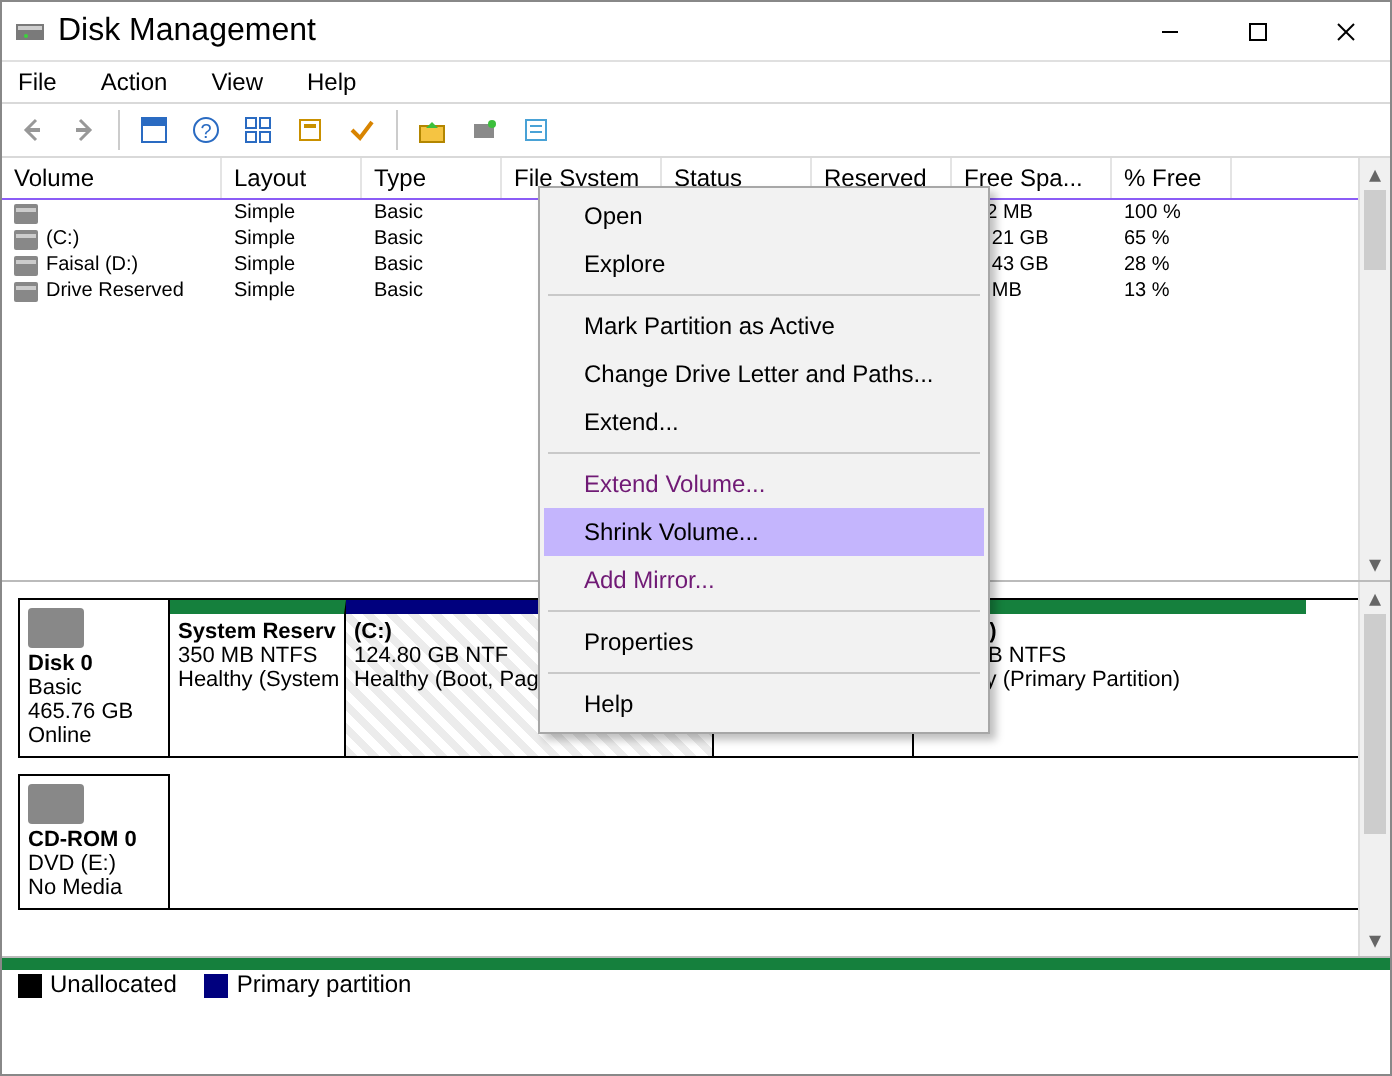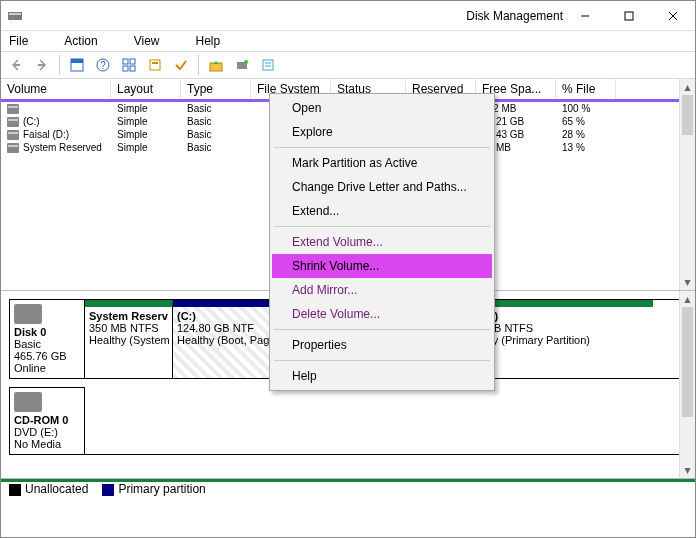--- a/index.html
+++ b/index.html
@@ -17,49 +17,49 @@
     border: 1px solid #888;
   }
   .titlebar {
     height: 30px;
     display: flex;
     align-items: center;
     padding-left: 6px;
     border-bottom: 1px solid #e0e0e0;
   }
   .titlebar .icon { width: 16px; height: 16px; margin-right: 6px; display:flex; align-items:center; justify-content:center; }
-  .titlebar .title { flex: 1; font-size: 12px; text-align: right; }
+  .titlebar .title { flex: 1; font-size: 16px; }
   .winbtns { display:flex; }
   .winbtn { width: 44px; height: 28px; display:flex; align-items:center; justify-content:center; }
   .menubar {
     height: 20px;
     display:flex;
     align-items:center;
     padding: 0 4px;
-    gap: 28px;
+    gap: 14px;
     font-size: 12px;
   }
   .menubar span { padding: 2px 4px; }
   .toolbar {
     height: 28px;
     border-top: 1px solid #d9d9d9;
     border-bottom: 1px solid #d9d9d9;
     display:flex;
     align-items:center;
     padding: 0 4px;
     gap: 4px;
     background: #fff;
   }
   .tbtn { width: 22px; height: 22px; display:flex; align-items:center; justify-content:center; }
   .tbtn.disabled { opacity: .4; }
   .tsep { width:1px; height:20px; background:#ccc; margin:0 2px; }
   
   .listhdr {
     display:flex;
-    border-bottom: 3px solid #8b5cf6;
+    border-bottom: 1px solid #8b5cf6;
     background:#fff;
     font-size: 12px;
   }
   .listhdr div {
     padding: 3px 6px;
     border-right: 1px solid #e4e4e4;
     white-space: nowrap;
     overflow: hidden;
   }
   .col-vol{width:110px;} .col-lay{width:70px;} .col-type{width:70px;}
@@ -82,35 +82,35 @@
   }
   .diskinfo .dicon{width:28px;height:20px;background:#888;border-radius:2px;margin-bottom:2px;display:flex;align-items:center;justify-content:center;}
   .partstrip { flex:1; display:flex; border:1px solid #000; border-left:none; }
   .part {
     border-right:1px solid #000; border-top:7px solid #15803d; padding:3px 4px;
     font-size:11px; overflow:hidden; white-space:nowrap; position:relative;
   }
   .part.selected { background: repeating-linear-gradient(45deg,#ececec,#ececec 4px,#fff 4px,#fff 8px); border-top-color:#00007e;}
   .part:last-child{border-right:none;}
   .legendbar{
-    height:20px; display:flex; gap:14px; padding:0 8px;
-    border-top:3px solid #15803d; font-size:12px;
+    height:20px; display:flex; align-items:center; gap:14px; padding:0 8px;
+    border-top:6px solid #15803d; font-size:12px;
   }
   .legswatch{width:12px;height:12px;display:inline-block;margin-right:4px;vertical-align:middle;}
   .leg-unalloc{background:#000;}
   .leg-primary{background:#00007e;}
   
   .ctxmenu {
     position:absolute; top:92px; left:268px; width:226px;
     background:#f2f2f2; border:1px solid #a7a7a7; box-shadow:3px 3px 4px rgba(0,0,0,.25);
     padding:2px; z-index:50; font-size:12px;
   }
   .ctxitem{ padding:5px 20px; }
   .ctxitem.disabled{ color:#701a75; }
-  .ctxitem.hi{ background:#d946ef; }
+  .ctxitem.hi{ background:#c4b5fd; }
   .ctxsep{ height:1px; background:#c9c9c9; margin:3px 2px;}
   
   .vscroll{position:absolute;right:0;top:0;bottom:0;width:16px;background:#f0f0f0;border-left:1px solid #ddd;}
   .vscroll .arrow{height:16px;display:flex;align-items:center;justify-content:center;color:#666;}
   .vscroll .thumb{position:absolute;left:2px;right:2px;background:#cdcdcd;}
 </style>
 </head>
 <body>
 
 <div class="titlebar">
@@ -218,21 +218,21 @@
 
 <div class="listarea">
   <div class="listhdr">
     <div class="col-vol">Volume</div>
     <div class="col-lay">Layout</div>
     <div class="col-type">Type</div>
     <div class="col-fs">File System</div>
     <div class="col-stat">Status</div>
     <div class="col-cap">Reserved</div>
     <div class="col-free">Free Spa...</div>
-    <div class="col-pct">% File</div>
+    <div class="col-pct">% Free</div>
   </div>
   <div class="listbody" id="listbody">
       <div class="row">
         <div class="col-vol vol">
           <span class="diskicon"></span>
           <span></span>
         </div>
         <div class="col-lay">Simple</div>
         <div class="col-type">Basic</div>
         <div class="col-fs"></div>
@@ -263,21 +263,21 @@
         <div class="col-type">Basic</div>
         <div class="col-fs"></div>
         <div class="col-stat"></div>
         <div class="col-cap"></div>
         <div class="col-free">94.43 GB</div>
         <div class="col-pct">28 %</div>
       </div>
       <div class="row">
         <div class="col-vol vol">
           <span class="diskicon"></span>
-          <span>System Reserved</span>
+          <span>Drive Reserved</span>
         </div>
         <div class="col-lay">Simple</div>
         <div class="col-type">Basic</div>
         <div class="col-fs"></div>
         <div class="col-stat"></div>
         <div class="col-cap"></div>
         <div class="col-free">45 MB</div>
         <div class="col-pct">13 %</div>
       </div>
     </div>
@@ -318,18 +318,17 @@
     <div class="ctxitem">Open</div>
     <div class="ctxitem">Explore</div>
     <div class="ctxsep"></div>
     <div class="ctxitem">Mark Partition as Active</div>
     <div class="ctxitem">Change Drive Letter and Paths...</div>
     <div class="ctxitem">Extend...</div>
     <div class="ctxsep"></div>
     <div class="ctxitem disabled">Extend Volume...</div>
     <div class="ctxitem hi">Shrink Volume...</div>
     <div class="ctxitem disabled">Add Mirror...</div>
-    <div class="ctxitem disabled">Delete Volume...</div>
     <div class="ctxsep"></div>
     <div class="ctxitem">Properties</div>
     <div class="ctxsep"></div>
     <div class="ctxitem">Help</div>
   </div>
 
 </body></html>

